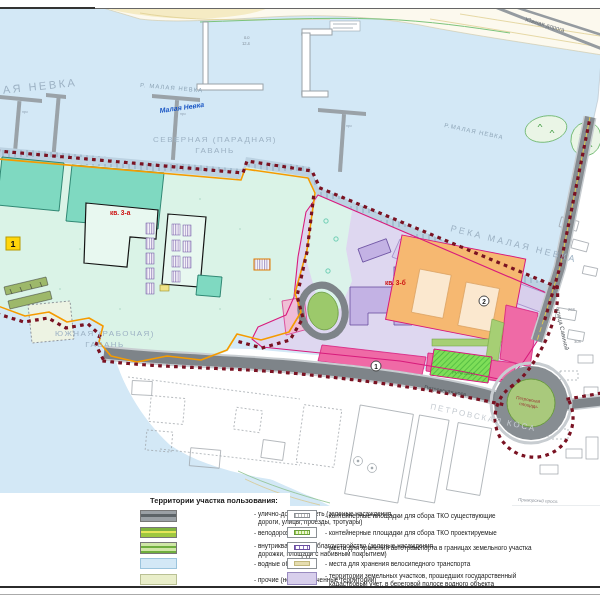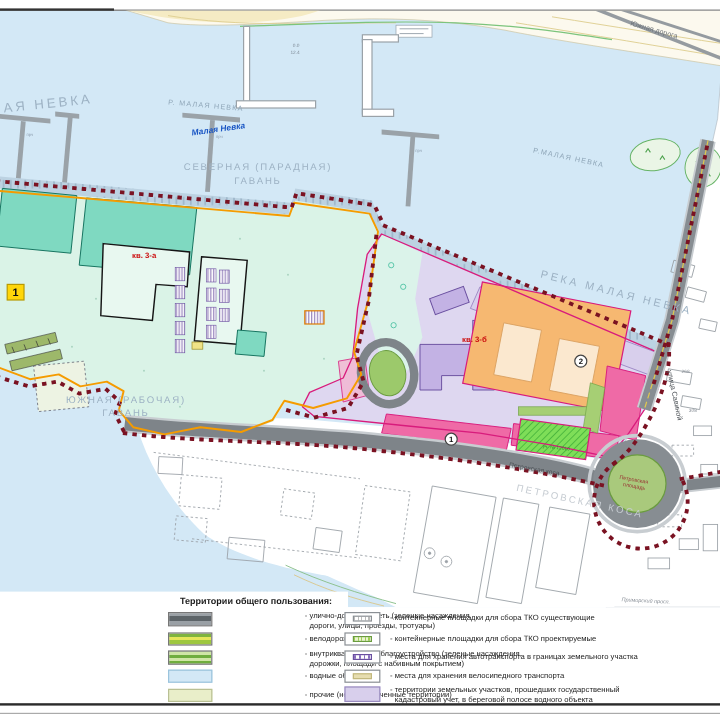--- a/index.html
+++ b/index.html
@@ -294,21 +294,21 @@
       <rect x="6" y="228" width="14" height="13" fill="#ffd60a" stroke="#b89a00" stroke-width="1"></rect>
       <text x="13" y="238" font-size="9" font-weight="bold" fill="#111" text-anchor="middle">1</text>
       <circle cx="376" cy="357" r="5" fill="#fff" stroke="#444" stroke-width="1"></circle>
       <text x="376" y="359.5" font-size="6.5" font-weight="bold" fill="#111" text-anchor="middle">1</text>
       <circle cx="484" cy="292" r="5" fill="#fff" stroke="#444" stroke-width="1"></circle>
       <text x="484" y="294.5" font-size="6.5" font-weight="bold" fill="#111" text-anchor="middle">2</text>
     </g>
   </svg>
 
   <div style="position:absolute;left:0;top:493px;width:290px;height:16px;background:#fff;"></div>
-  <div class="lg-t" style="left:150px;top:497px;font-weight:bold;font-size:7.5px;">Территории общего пользования:</div>
+  <div class="lg-t" style="left:150px;top:497px;font-weight:bold;font-size:7.5px;">Территории участка пользования:</div>
 
   <div class="sw sw-road" style="left:140px;top:510px;height:12px;"></div>
   <div class="lg-t" style="left:254px;top:510px;">- улично-дорожная сеть (зеленые насаждения,</div>
   <div class="lg-t" style="left:258px;top:517.5px;">дороги, улицы, проезды, тротуары)</div>
 
   <div class="sw sw-velo" style="left:140px;top:527px;"></div>
   <div class="lg-t" style="left:254px;top:529px;">- велодорожки</div>
 
   <div class="sw sw-vnutri" style="left:140px;top:542px;height:12px;"></div>
   <div class="lg-t" style="left:254px;top:542px;">- внутриквартальное благоустройство (зеленые насаждения,</div>

